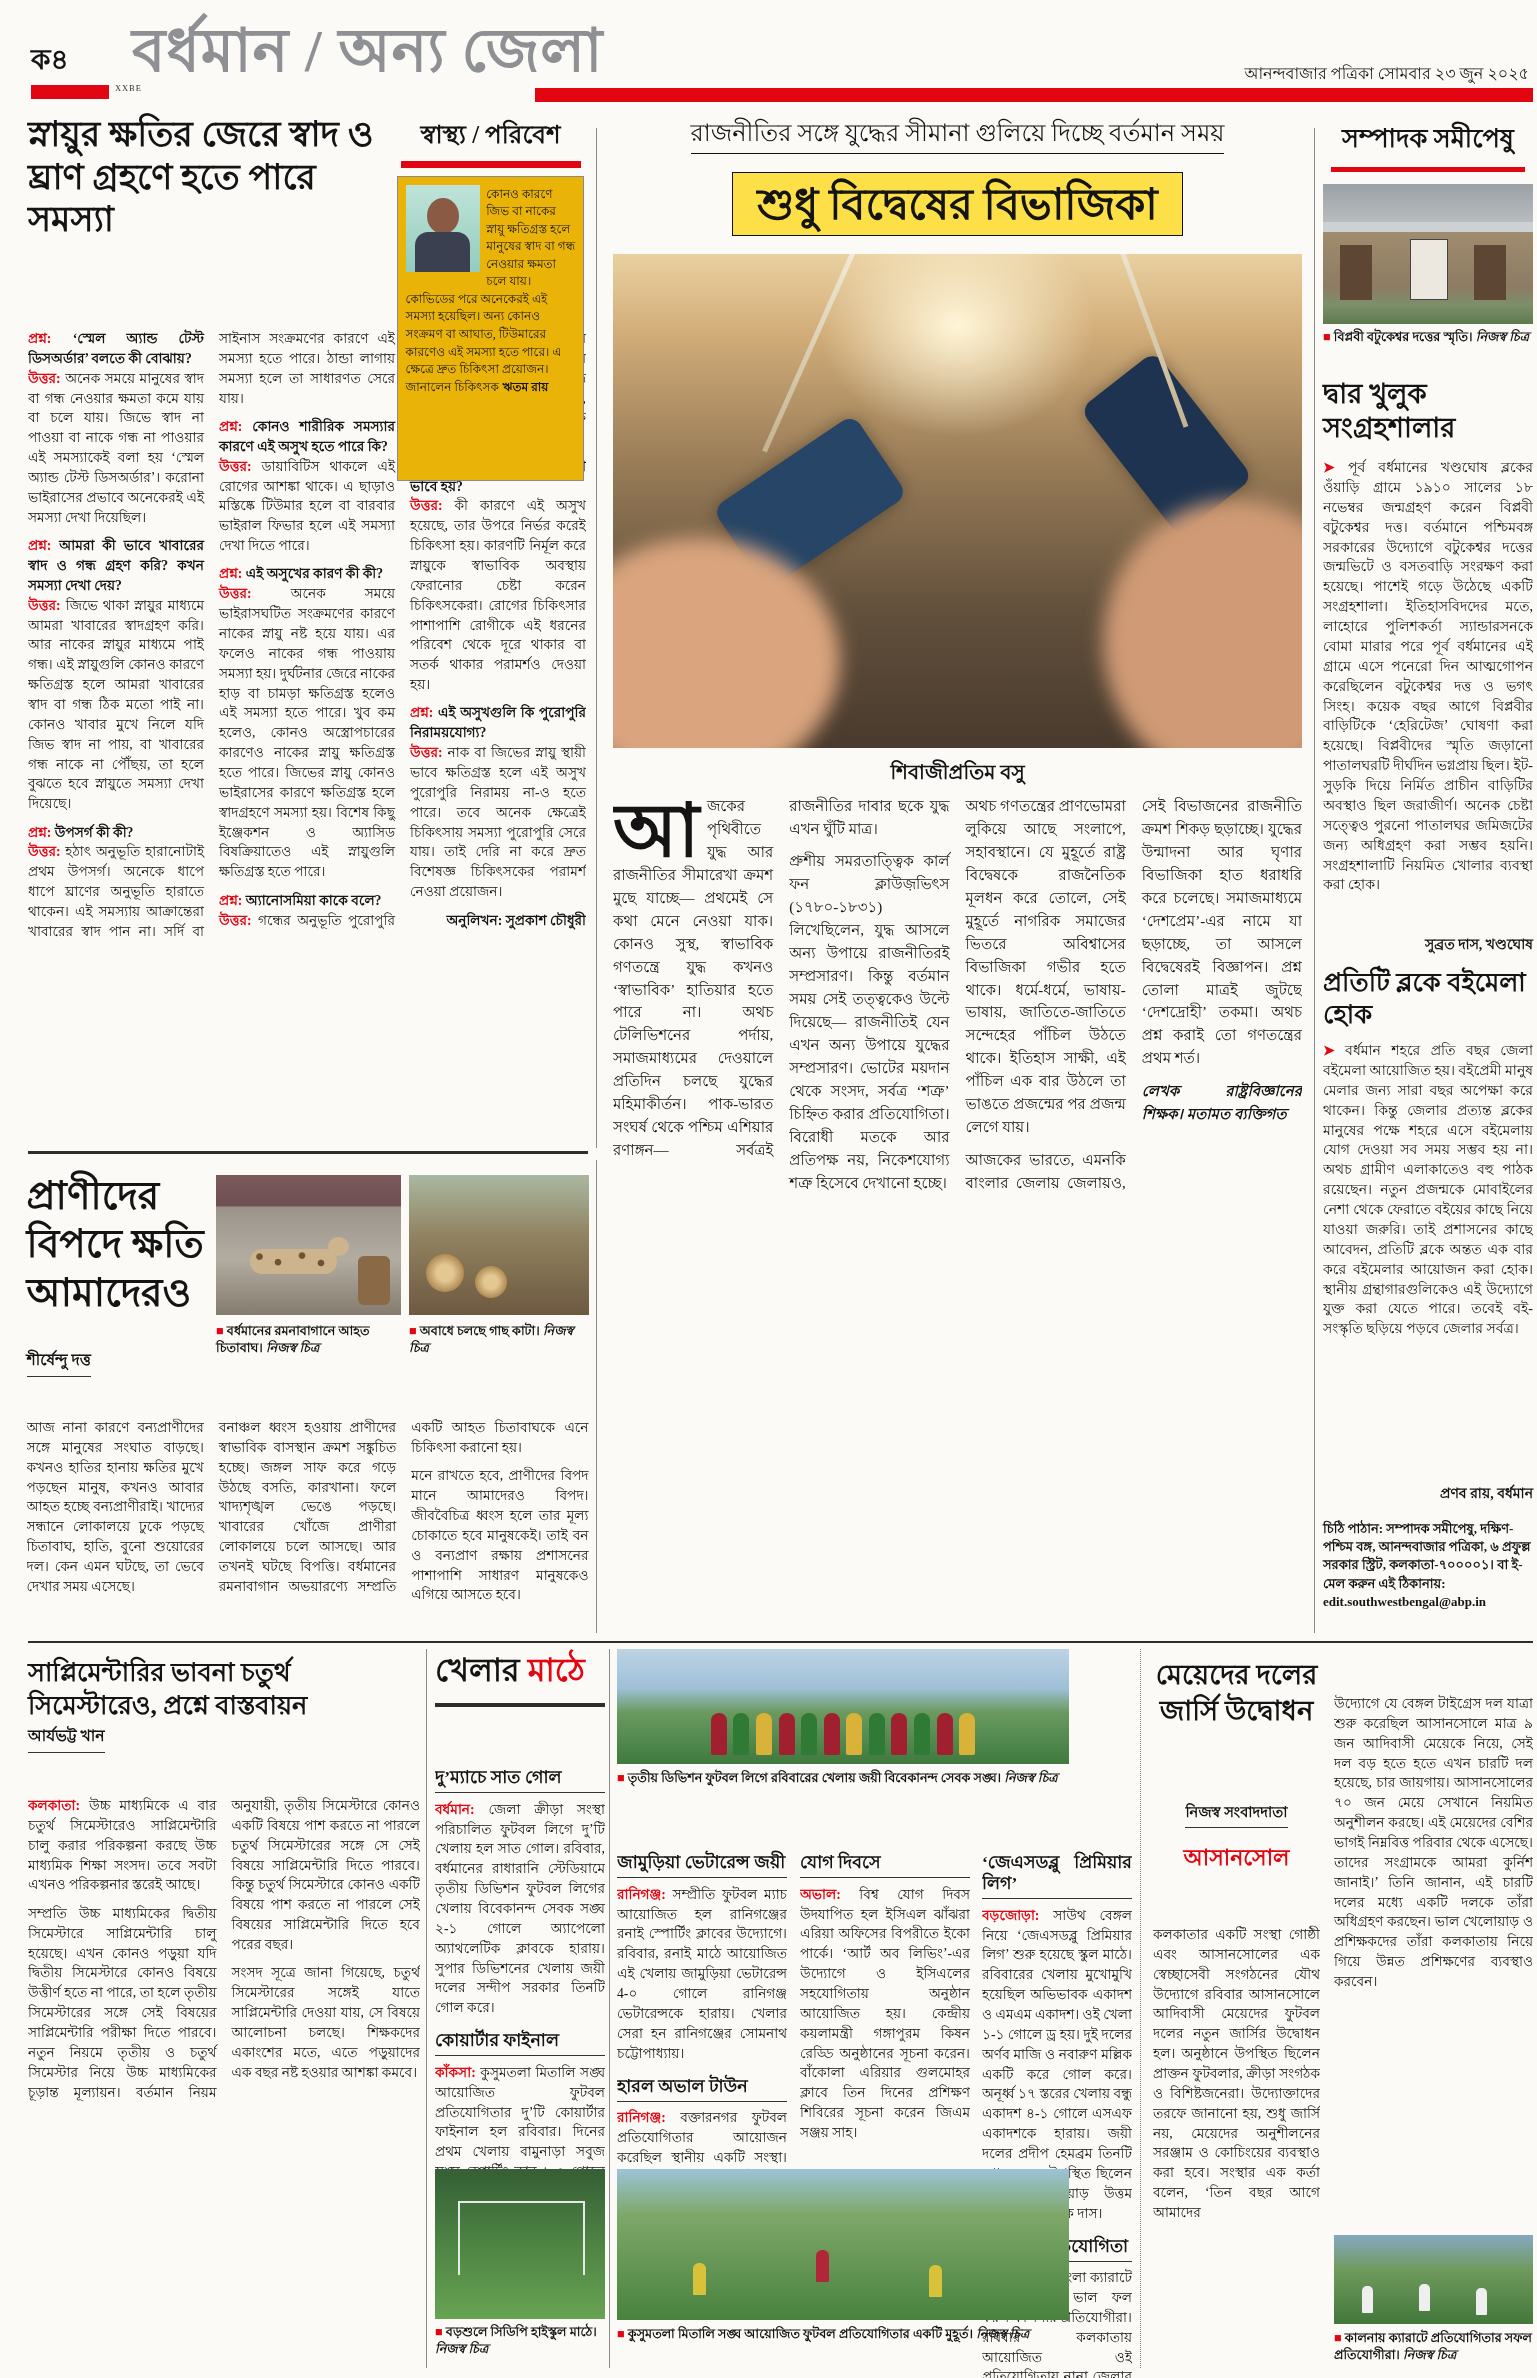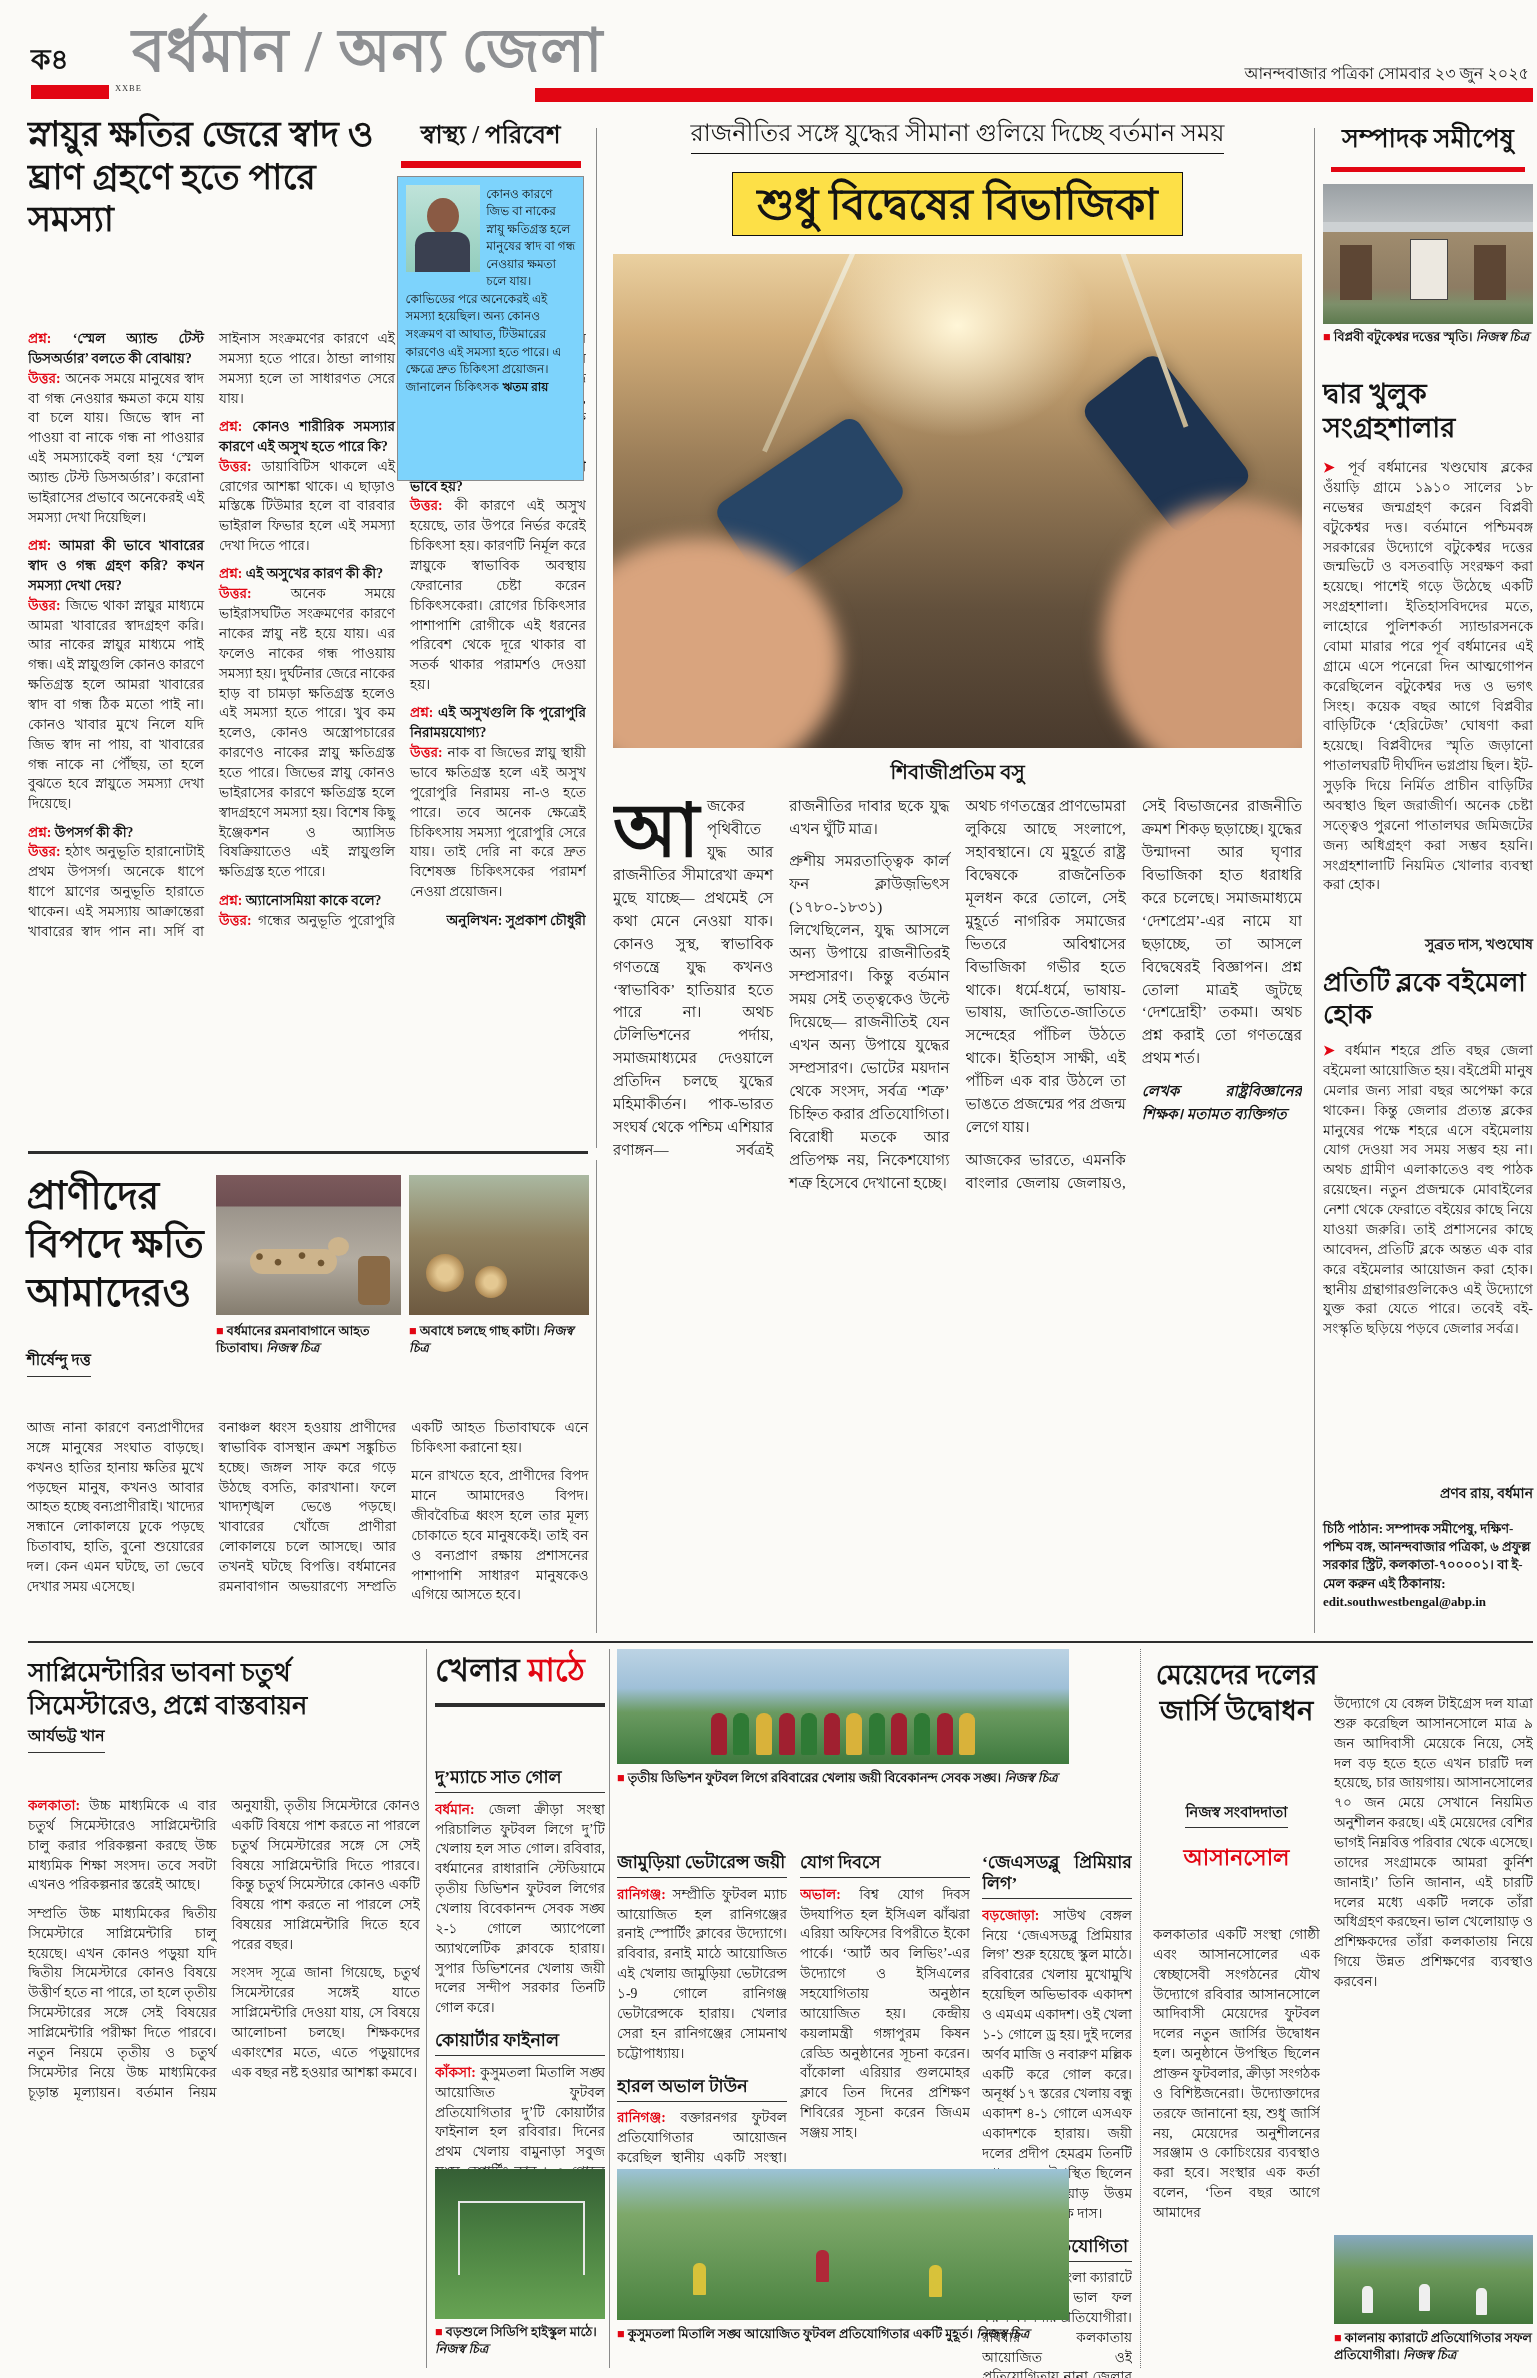--- a/index.html
+++ b/index.html
@@ -14,21 +14,21 @@
   .masthead{font-weight:bold;color:var(--masthead,#8e9093);font-size:60px;letter-spacing:0.9px;line-height:1;}
   .pagenum{font-weight:bold;font-size:28px;}
   .edcode{font-size:8.5px;letter-spacing:0.9px;color:#333;}
   .dateline-top{font-size:16px;text-align:right;}
   .redbar{background:var(--accent,#e20613);}
   .vrule{background:#8a8a8a;width:0.9px;}
   .vrule-dot{width:0;border-left:1.9px dotted #777;}
   .hrule{background:#2e2e2e;}
   .hl-left{font-weight:bold;font-size:35px;line-height:1.22;}
   .seclabel{font-weight:bold;font-size:24.6px;line-height:1.1;}
-  .docbox{border:0.9px solid #8a8a8a;background:#7dd3fc;padding:7.6px;box-sizing:border-box;z-index:5;}
+  .docbox{border:0.9px solid #8a8a8a;background:#eab308;padding:7.6px;box-sizing:border-box;z-index:5;}
   .docbox .txt{font-size:12px;line-height:1.38;text-align:justify;}
   .docphoto{float:left;width:74px;height:87px;margin:0 6.6px 3.8px 0;
             background:linear-gradient(180deg,#bfe3d9,#93cdbd);position:relative;}
   .docphoto .head{position:absolute;left:21px;top:13.2px;width:32px;height:36px;border-radius:50%;background:#8a5a44;}
   .docphoto .body{position:absolute;left:9.5px;top:47px;width:55px;height:40px;border-radius:13.2px 13.2px 0 0;background:#3a4050;}
   .bodytxt{font-size:13.7px;line-height:1.45;margin-top:40px;}
   .bodytxt p{margin:0 0 8.5px 0;}
   .cols2{column-count:2;column-gap:15px;}
   .cols3{column-count:3;column-gap:15px;}
   .cols4{column-count:4;column-gap:16px;}
@@ -227,21 +227,21 @@
     </div>
   </div>
   <div class="abs cap" style="left:617px;top:1770px;width:452px;">
     <span class="red">■</span>
     <span>তৃতীয় ডিভিশন ফুটবল লিগে রবিবারের খেলায় জয়ী বিবেকানন্দ সেবক সঙ্ঘ।</span>
     <span class="src">নিজস্ব চিত্র</span>
   </div>
 
   <div class="abs bodytxt jt brief clip" style="left:617px;top:1800px;width:170px;height:363px;">
     <h4>জামুড়িয়া ভেটারেন্স জয়ী</h4>
-    <p><span class="qlab">রানিগঞ্জ:</span> <span>সম্প্রীতি ফুটবল ম্যাচ আয়োজিত হল রানিগঞ্জের রনাই স্পোর্টিং ক্লাবের উদ্যোগে। রবিবার, রনাই মাঠে আয়োজিত এই খেলায় জামুড়িয়া ভেটারেন্স ১-9 গোলে রানিগঞ্জ ভেটারেন্সকে হারায়। খেলার সেরা হন রানিগঞ্জের সোমনাথ চট্টোপাধ্যায়।</span></p>
+    <p><span class="qlab">রানিগঞ্জ:</span> <span>সম্প্রীতি ফুটবল ম্যাচ আয়োজিত হল রানিগঞ্জের রনাই স্পোর্টিং ক্লাবের উদ্যোগে। রবিবার, রনাই মাঠে আয়োজিত এই খেলায় জামুড়িয়া ভেটারেন্স 4-০ গোলে রানিগঞ্জ ভেটারেন্সকে হারায়। খেলার সেরা হন রানিগঞ্জের সোমনাথ চট্টোপাধ্যায়।</span></p>
     <h4>হারল অভাল টাউন</h4>
     <p><span class="qlab">রানিগঞ্জ:</span> <span>বক্তারনগর ফুটবল প্রতিযোগিতার আয়োজন করেছিল স্থানীয় একটি সংস্থা। রবিবার, বক্তারনগর মাঠে তারা অভাল টাউন ক্লাবকে ৩-১ গোলে হারায়।</span></p>
   </div>
 
   <div class="abs bodytxt jt brief clip" style="left:800px;top:1800px;width:170px;height:363px;">
     <h4>যোগ দিবসে</h4>
     <p><span class="qlab">অভাল:</span> <span>বিশ্ব যোগ দিবস উদযাপিত হল ইসিএল ঝাঁঝরা এরিয়া অফিসের বিপরীতে ইকো পার্কে। ‘আর্ট অব লিভিং’-এর উদ্যোগে ও ইসিএলের সহযোগিতায় অনুষ্ঠান আয়োজিত হয়। কেন্দ্রীয় কয়লামন্ত্রী গঙ্গাপুরম কিষন রেড্ডি অনুষ্ঠানের সূচনা করেন। বাঁকোলা এরিয়ার গুলমোহর ক্লাবে তিন দিনের প্রশিক্ষণ শিবিরের সূচনা করেন জিএম সঞ্জয় সাহ।</span></p>
   </div>
 
   <div class="abs bodytxt jt brief clip" style="left:982px;top:1800px;width:150px;height:568px;">

